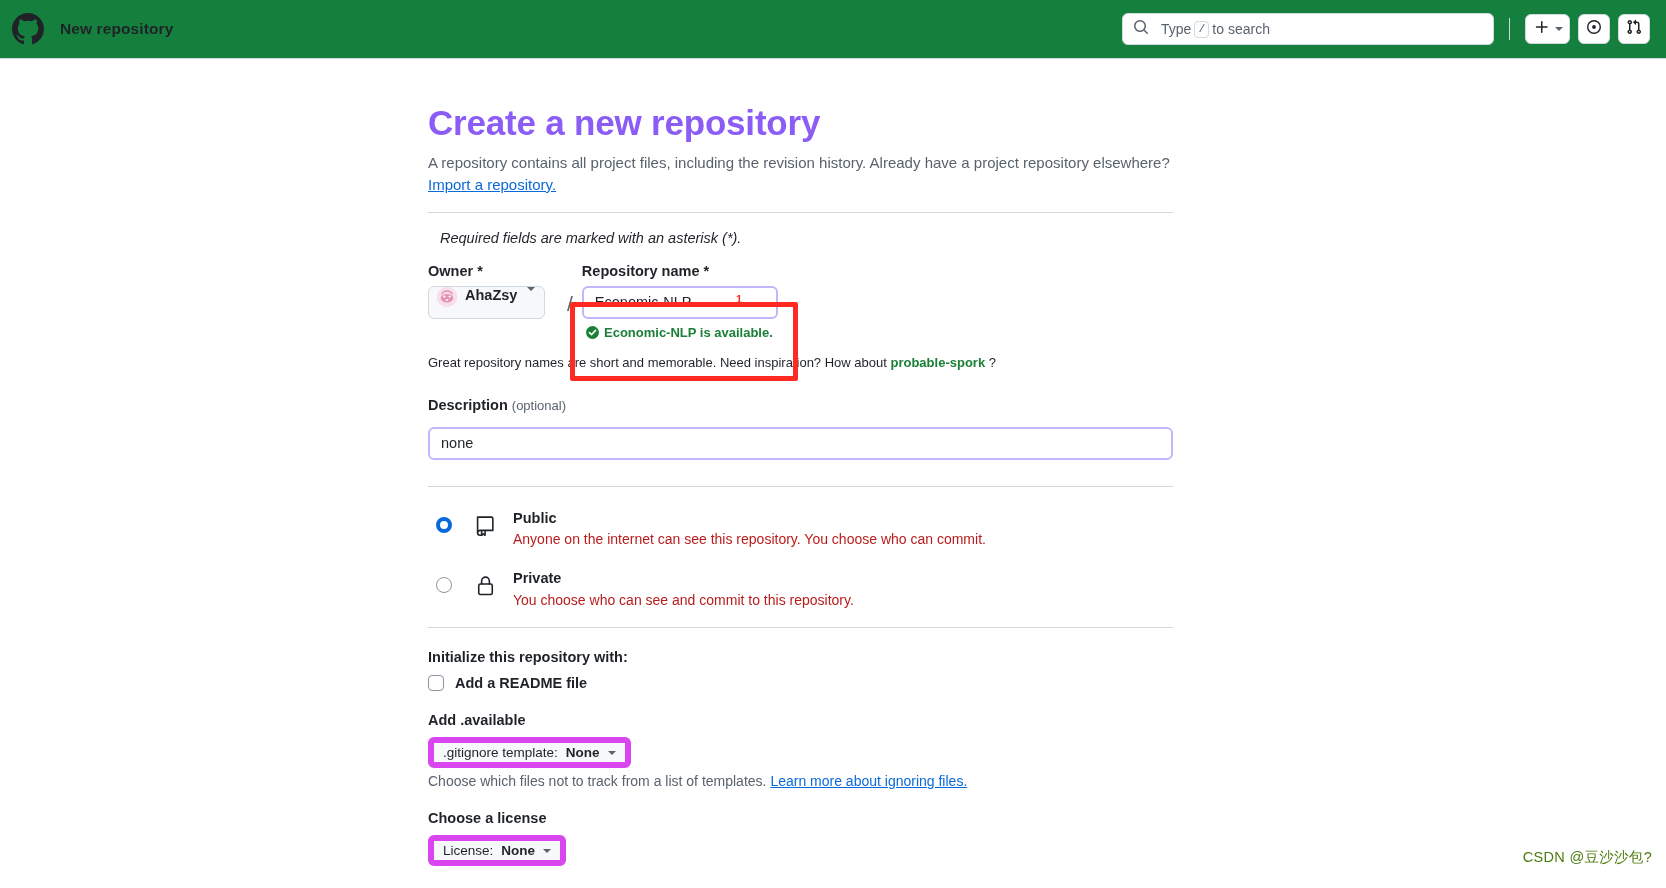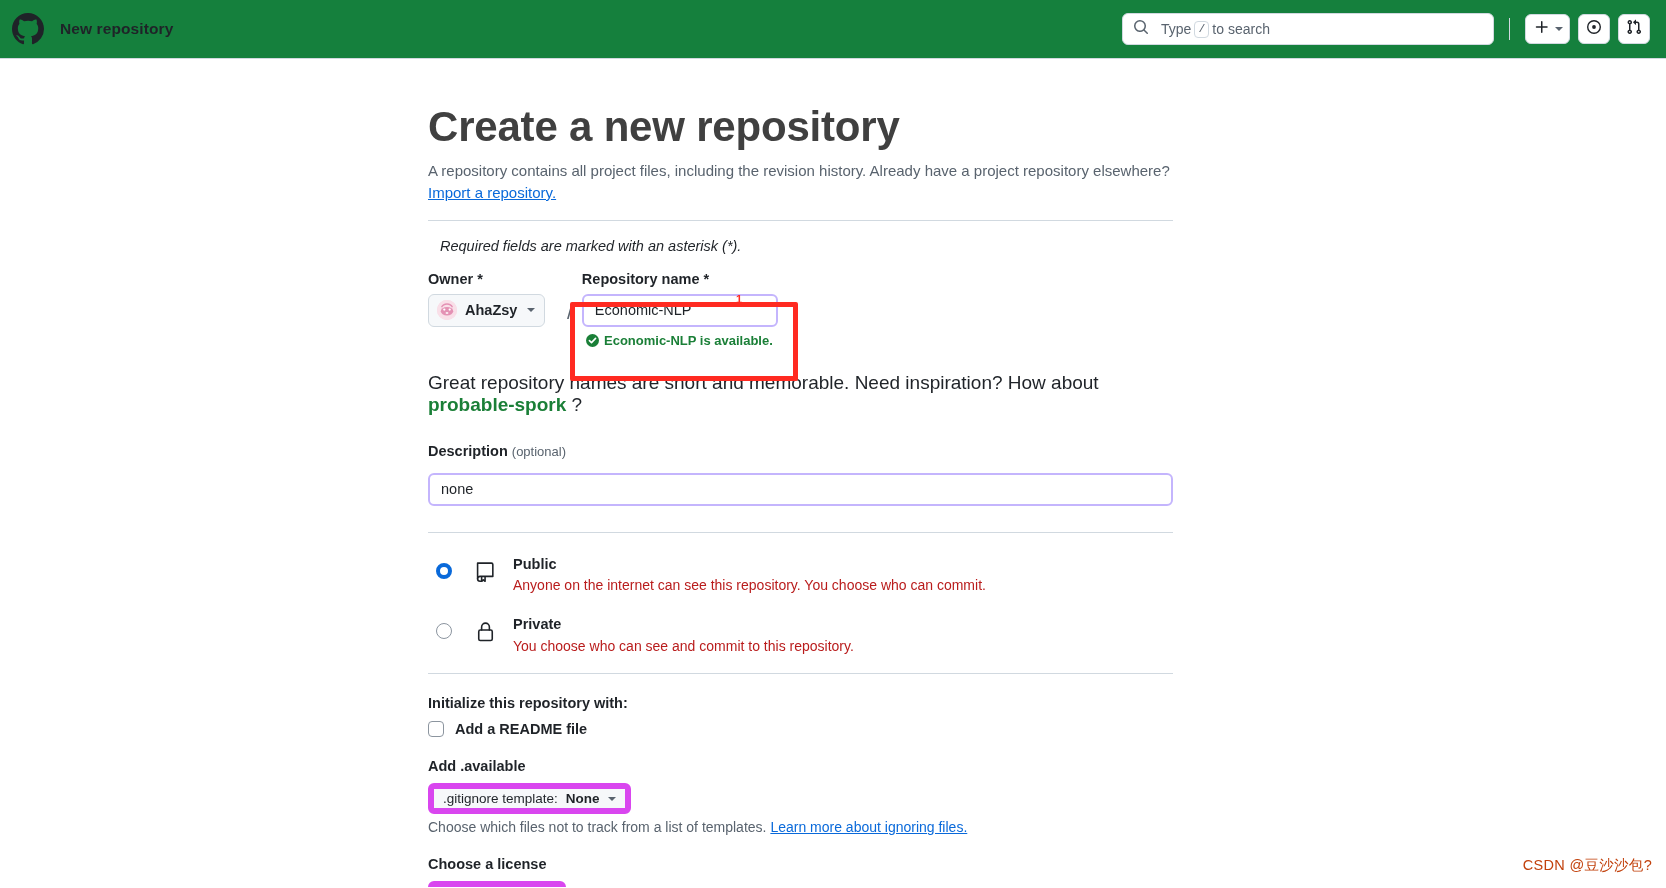--- a/index.html
+++ b/index.html
@@ -99,23 +99,23 @@
     height: 828px;
     overflow: hidden;
   }
   .form-wrap {
     width: 745px;
     margin: 0 0 0 428px;
     padding-top: 44px;
     position: relative;
   }
   h1.title {
-    font-size: 42px;
-    font-weight: 600;
-    color: #404040;
+    font-size: 35px;
+    font-weight: 600;
+    color: #8b5cf6;
     margin: 0 0 9px 0;
     letter-spacing: -0.2px;
   }
   .subtitle {
     font-size: 15px;
     color: #59636e;
     margin: 0;
     line-height: 1.45;
   }
   .link {
@@ -149,21 +149,20 @@
     margin-bottom: 7px;
     display: block;
   }
   .owner-col { width: 130px; }
   .owner-btn {
     height: 33px;
     border: 1px solid #d1d9e0;
     border-radius: 6px;
     background: #f6f8fa;
     display: inline-flex;
-    align-items: center;
     gap: 8px;
     padding: 0 9px 0 8px;
     cursor: pointer;
   }
   .avatar {
     width: 20px; height: 20px;
     border-radius: 50%;
     background: #f6d4e0;
     display: block;
     flex: none;
@@ -215,23 +214,23 @@
     border-radius: 50%;
     background: #1a7f37;
     display: inline-flex;
     align-items: center;
     justify-content: center;
     flex: none;
   }
   .check-dot svg { display: block; }
 
   .hint-line {
-    font-size: 19px;
-    color: #1f2328;
-    margin: 24px 0 0 0;
+    font-size: 13px;
+    color: #1f2328;
+    margin: 15px 0 0 0;
   }
   .green-bold { color: #1a7f37; font-weight: 600; }
 
   .desc-block { margin-top: 27px; }
   .optional { font-weight: 400; color: #59636e; font-size: 13px; }
   .desc-input { margin-top: 7px; height: 33px; }
 
   hr.rule2 {
     border: 0;
     border-top: 1px solid #d1d9e0;
@@ -356,23 +355,23 @@
     font-size: 11px;
     font-weight: 700;
     color: #ff2a21;
     z-index: 21;
   }
 
   
   .watermark {
     position: absolute;
     right: 14px;
-    bottom: 12px;
-    font-size: 14.5px;
-    color: #c2410c;
+    bottom: 20px;
+    font-size: 14.5px;
+    color: #4d7c0f;
     letter-spacing: 0.3px;
     user-select: none;
   }
 </style>
 </head>
 <body>
 
 <div class="header">
   <div class="header-left">
     <span class="gh-logo">

